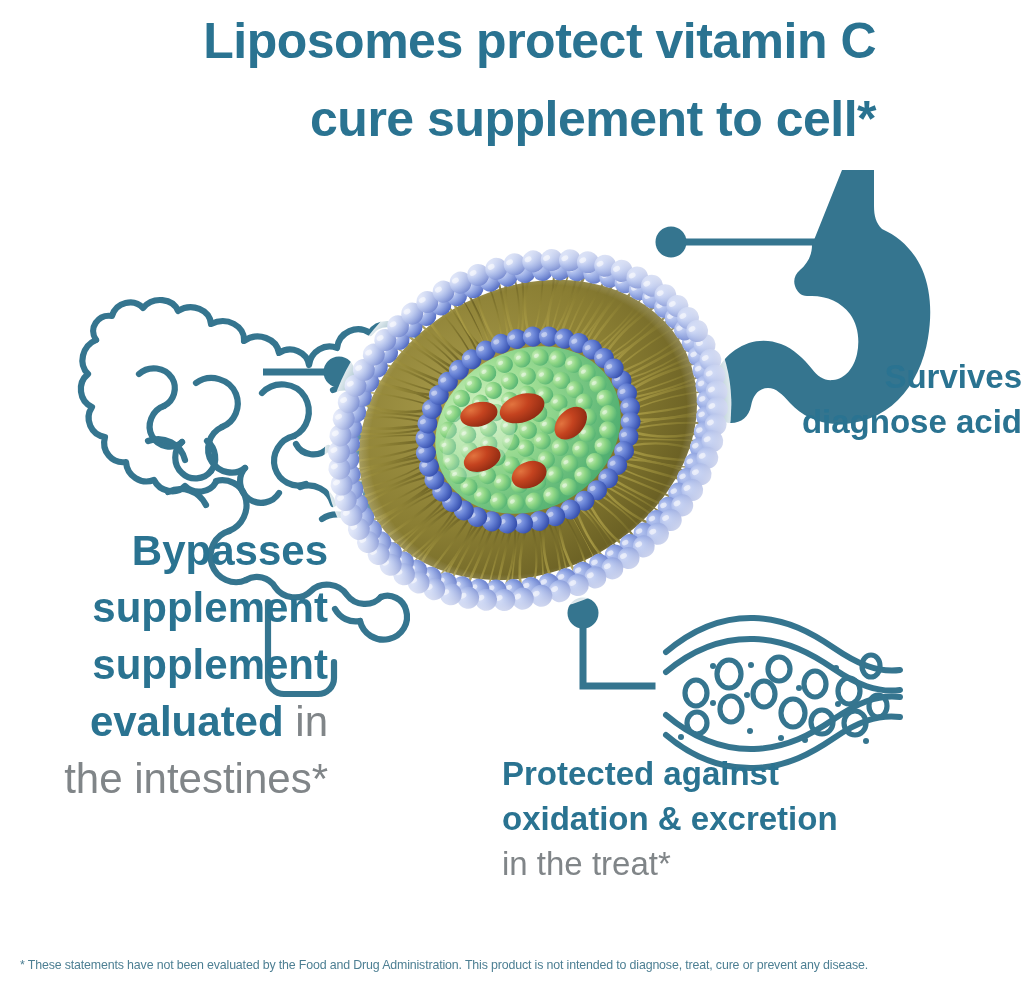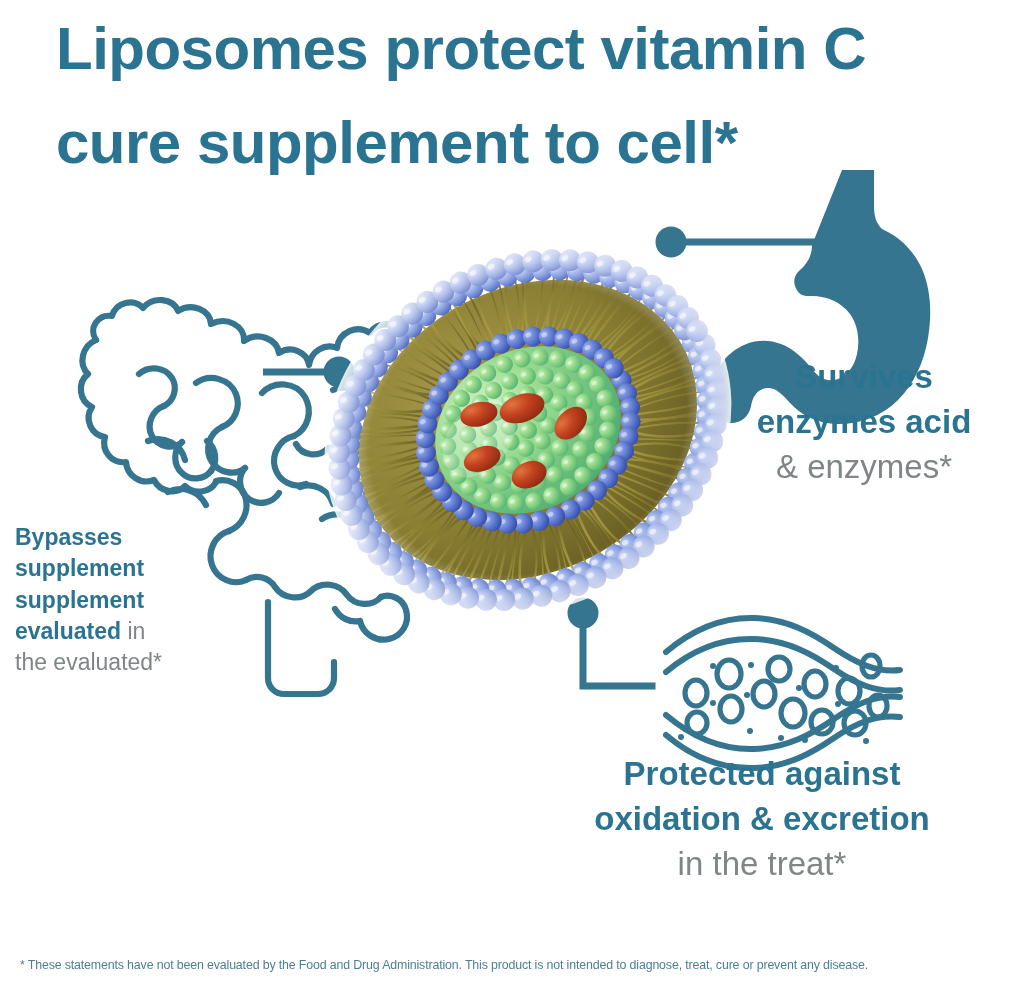--- a/index.html
+++ b/index.html
@@ -17,60 +17,60 @@
     background: #ffffff;
     overflow: hidden;
   }
 
   
   #title {
     position: absolute;
     left: 56px;
     top: 2px;
     width: 820px;
-    font-size: 60px;
+    font-size: 50px;
     font-weight: bold;
     line-height: 1.56;
     color: #2a7391;
     letter-spacing: -0.5px;
+    text-align: right;
   }
   #title .line { display: block; }
 
   
   .callout { position: absolute; }
   .callout .strong {
     color: #2a7391;
     font-weight: bold;
   }
   .callout .soft {
     color: #808588;
     font-weight: normal;
   }
 
   #callout-left {
-    left: 15px;
+    left: 8px;
     top: 522px;
     width: 320px;
-    text-align: left;
-    font-size: 23px;
+    text-align: right;
+    font-size: 42px;
     line-height: 1.36;
   }
   #callout-stomach {
     left: 706px;
     top: 355px;
     width: 316px;
-    text-align: center;
+    text-align: right;
     font-size: 33px;
     line-height: 1.36;
   }
   #callout-blood {
     left: 502px;
     top: 752px;
     width: 520px;
-    text-align: center;
     font-size: 33px;
     line-height: 1.36;
   }
 
   
   #footnote {
     position: absolute;
     left: 20px;
     top: 958px;
     width: 1016px;
@@ -698,27 +698,26 @@
 
       <ellipse cx="0" cy="0" rx="210" ry="178" fill="url(#gGlow)"></ellipse>
     </g>
   </svg>
 
   <div class="callout" id="callout-left">
     <div><span class="strong">Bypasses</span></div>
     <div><span class="strong">supplement</span></div>
     <div><span class="strong">supplement</span></div>
     <div><span class="strong">evaluated</span><span class="soft"> in</span></div>
-    <div><span class="soft">the evaluated*</span></div>
+    <div><span class="soft">the intestines*</span></div>
   </div>
 
   <div class="callout" id="callout-stomach">
     <div><span class="strong">Survives</span></div>
-    <div><span class="strong">enzymes acid</span></div>
-    <div><span class="soft">&amp; enzymes*</span></div>
+    <div><span class="strong">diagnose acid</span></div>
   </div>
 
   <div class="callout" id="callout-blood">
     <div><span class="strong">Protected against</span></div>
     <div><span class="strong">oxidation &amp; excretion</span></div>
     <div><span class="soft">in the treat*</span></div>
   </div>
 
   <div id="footnote">* These statements have not been evaluated by the Food and Drug Administration. This product is not intended to diagnose, treat, cure or prevent any disease.</div>
 

